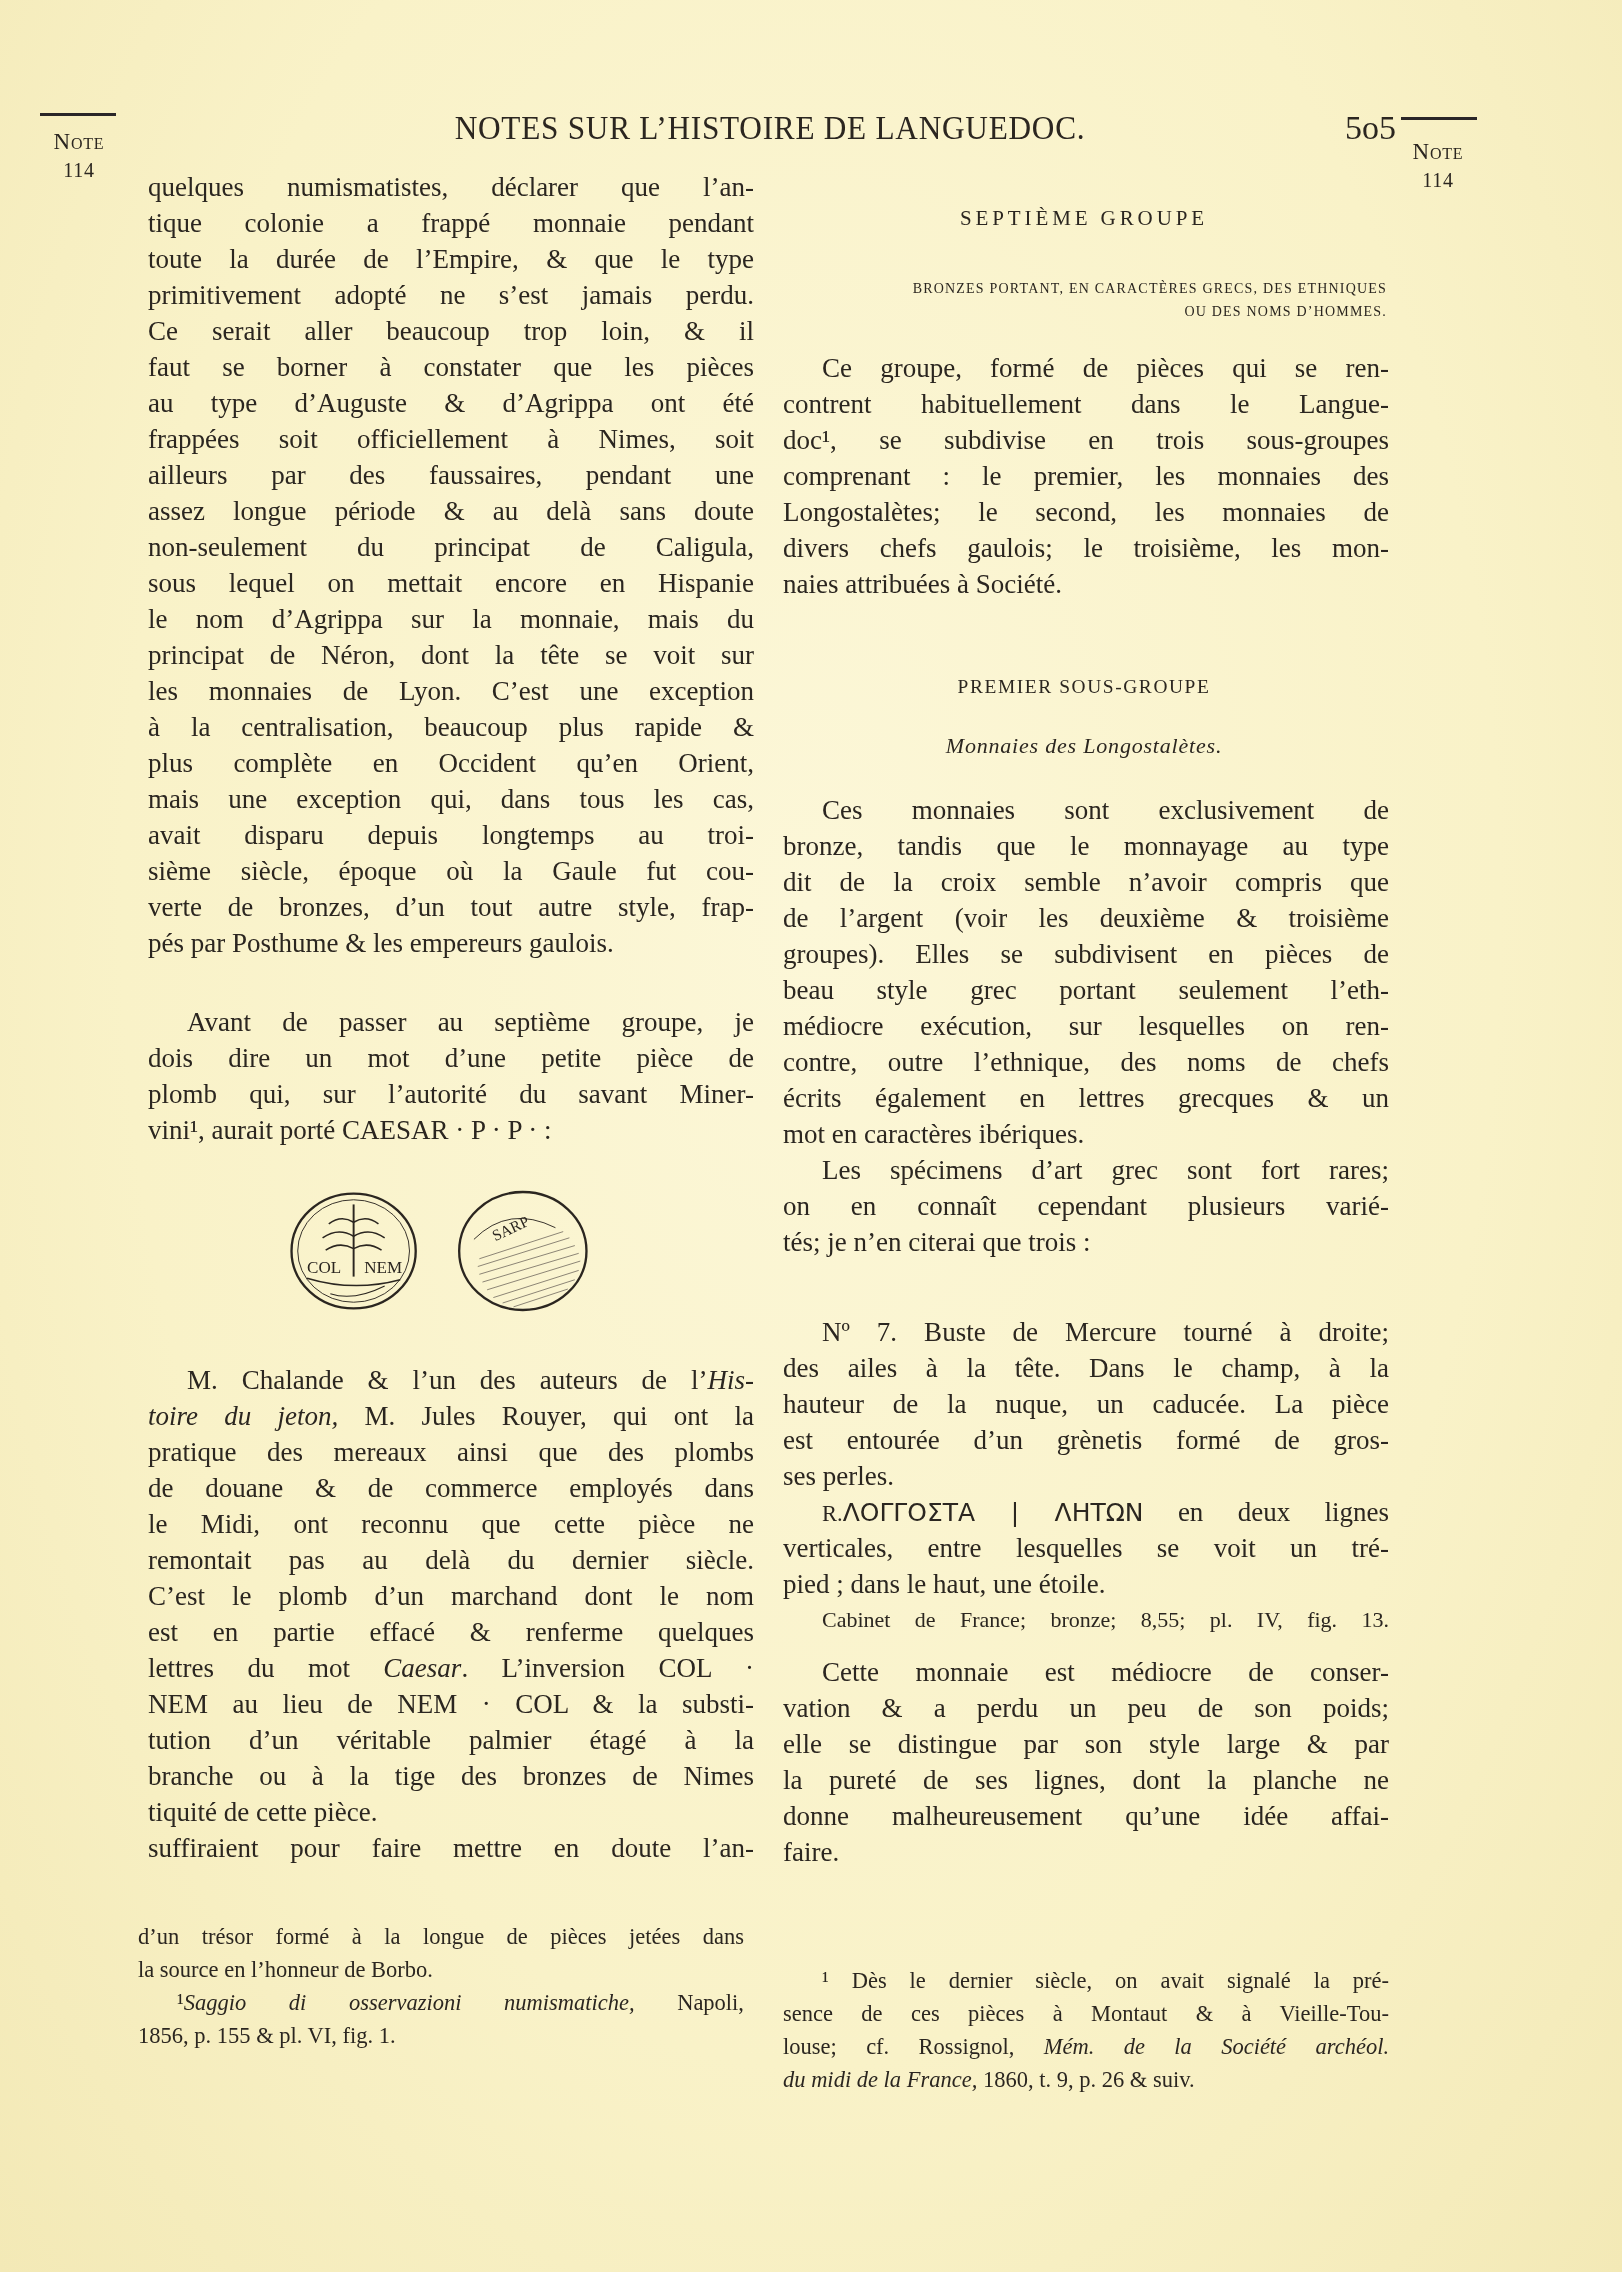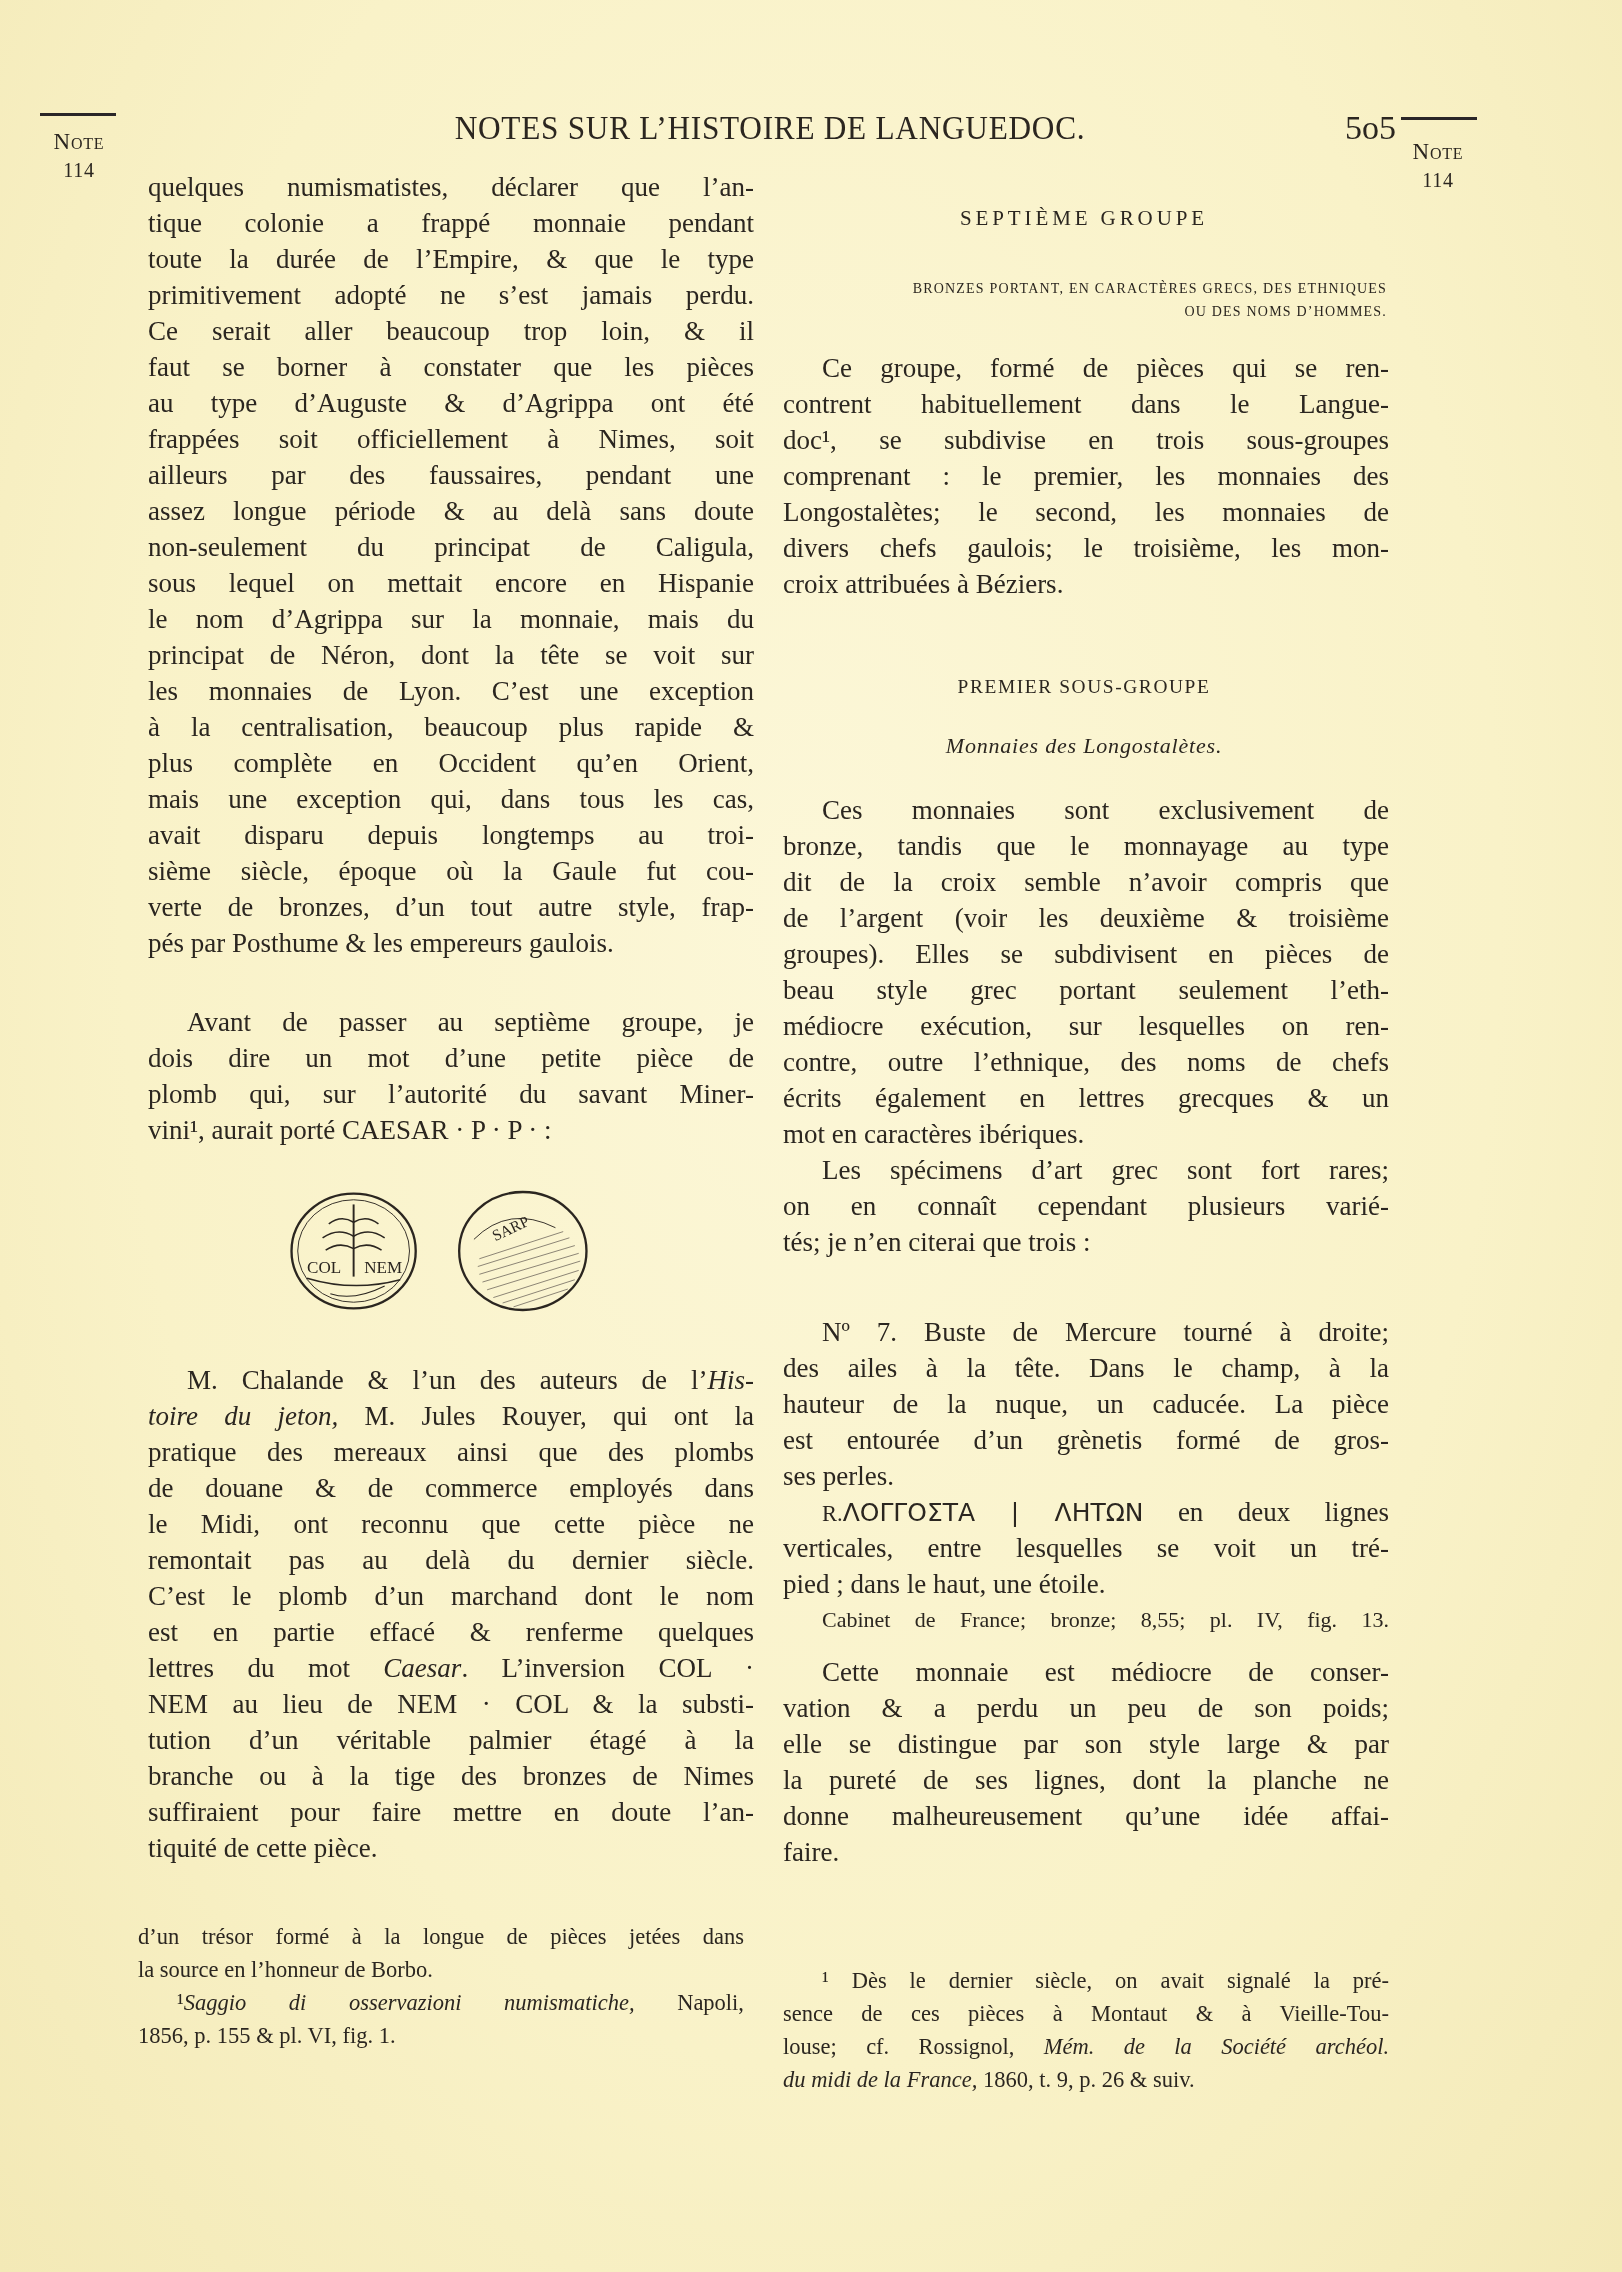--- a/index.html
+++ b/index.html
@@ -111,22 +111,22 @@
     <span class="line">pratique des mereaux ainsi que des plombs</span>
     <span class="line">de douane &amp; de commerce employés dans</span>
     <span class="line">le Midi, ont reconnu que cette pièce ne</span>
     <span class="line">remontait pas au delà du dernier siècle.</span>
     <span class="line">C’est le plomb d’un marchand dont le nom</span>
     <span class="line">est en partie effacé &amp; renferme quelques</span>
     <span class="line"><span>lettres du mot </span><span class="italic">Caesar</span><span>. L’inversion COL ·</span></span>
     <span class="line">NEM au lieu de NEM · COL &amp; la substi-</span>
     <span class="line">tution d’un véritable palmier étagé à la</span>
     <span class="line">branche ou à la tige des bronzes de Nimes</span>
+    <span class="line last">tiquité de cette pièce.</span>
     <span class="line">suffiraient pour faire mettre en doute l’an-</span>
-    <span class="line last">tiquité de cette pièce.</span>
   </div>
 
 <div class="foot" style="left:138px; top:1920px;" id="lfoot">
     <span class="line">d’un trésor formé à la longue de pièces jetées dans</span>
     <span class="line last">la source en l’honneur de Borbo.</span>
     <span class="line indent"><span>¹</span><span class="italic">Saggio di osservazioni numismatiche,</span><span> Napoli,</span></span>
     <span class="line last">1856, p. 155 &amp; pl. VI, fig. 1.</span>
   </div>
 
 <div class="center-head" style="left:781px; top:206px; width:606px;">SEPTIÈME GROUPE</div>
@@ -134,21 +134,21 @@
   <div>BRONZES PORTANT, EN CARACTÈRES GRECS, DES ETHNIQUES</div>
   <div>OU DES NOMS D’HOMMES.</div>
 </div>
 <div class="col" style="left:783px; top:350px;" id="rp1">
     <span class="line indent">Ce groupe, formé de pièces qui se ren-</span>
     <span class="line">contrent habituellement dans le Langue-</span>
     <span class="line">doc¹, se subdivise en trois sous-groupes</span>
     <span class="line">comprenant : le premier, les monnaies des</span>
     <span class="line">Longostalètes; le second, les monnaies de</span>
     <span class="line">divers chefs gaulois; le troisième, les mon-</span>
-    <span class="line last">croix attribuées à Béziers.</span>
+    <span class="line last">naies attribuées à Société.</span>
   </div>
 
 <div class="center-head" style="left:781px; top:676px; width:606px; font-size:19.4px; letter-spacing:1.6px;">PREMIER SOUS-GROUPE</div>
 <div class="center-head italic" style="left:781px; top:733px; width:606px; font-size:22px; letter-spacing:0.8px;">Monnaies des Longostalètes.</div>
 
 <div class="col" style="left:783px; top:792px;" id="rp2">
     <span class="line indent">Ces monnaies sont exclusivement de</span>
     <span class="line">bronze, tandis que le monnayage au type</span>
     <span class="line">dit de la croix semble n’avoir compris que</span>
     <span class="line">de l’argent (voir les deuxième &amp; troisième</span>

